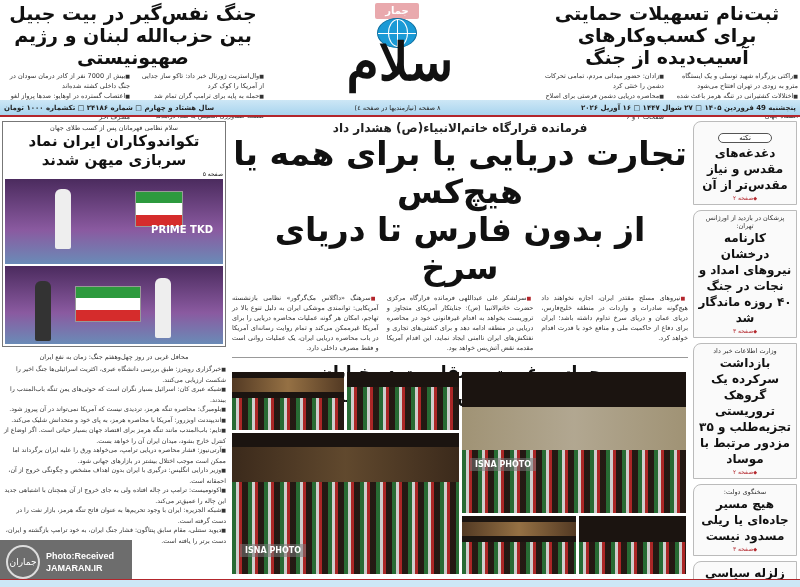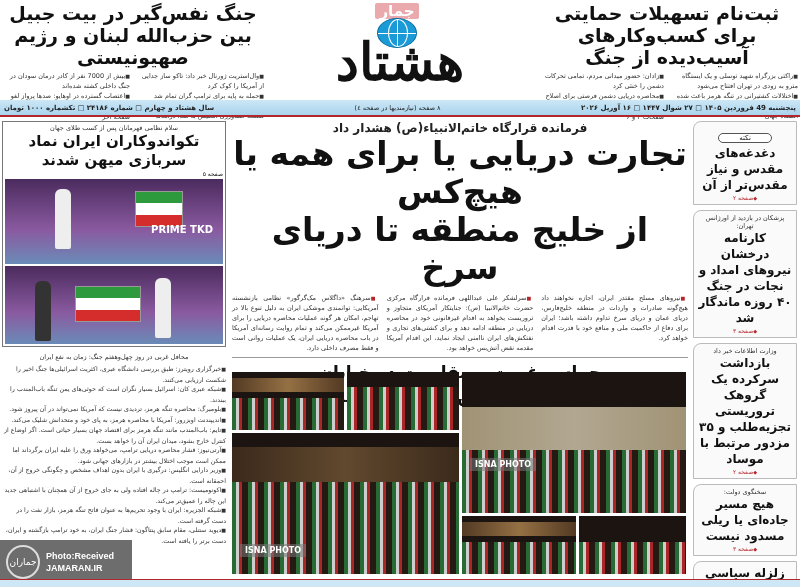--- a/index.html
+++ b/index.html
@@ -12,21 +12,21 @@
   .top-left { position: absolute; left: 2px; top: 2px; width: 262px; }
   .top-right { position: absolute; right: 2px; top: 2px; width: 262px; }
   .top-head { font-weight: bold; font-size: 19px; line-height: 22px; text-align: center; }
   .bullets { display: flex; gap: 6px; margin-top: 3px; }
   .bullets .col { flex: 1; }
   .bullets p { font-size: 6.5px; line-height: 10px; color: #333; }
   .bullets p::before { content: "\25A0 "; color: #333; font-size: 5px; }
   .page-ref { font-size: 6.5px; color: #333; margin-top: 2px; }
 
   .logo { position: absolute; left: 270px; top: 0; width: 260px; height: 98px; }
-  .logo-badge { position: absolute; left: 105px; top: 3px; width: 44px; height: 16px; background: #e9a9ad; color: #fff; font-weight: bold; font-size: 15px; text-align: center; line-height: 16px; border-radius: 2px; }
+  .logo-badge { position: absolute; left: 105px; top: 3px; width: 44px; height: 16px; background: #e9a9ad; color: #fff; font-weight: bold; font-size: 10px; text-align: center; line-height: 16px; border-radius: 2px; }
   .globe { position: absolute; left: 107px; top: 18px; width: 40px; height: 30px; border-radius: 50%; background: #1a9ad6; border: 1px solid #0d6e9e; overflow: hidden; }
   .globe::before { content: ""; position: absolute; left: 50%; top: 0; width: 1px; height: 100%; background: #fff; }
   .globe::after { content: ""; position: absolute; left: 0; top: 50%; width: 100%; height: 1px; background: #fff; }
   .globe .ring { position: absolute; left: 10px; top: 0; width: 20px; height: 28px; border: 1px solid #fff; border-radius: 50%; }
   .logo-word { position: absolute; left: 10px; top: 34px; width: 240px; text-align: center; font-family: "DejaVu Serif", serif; font-weight: bold; font-size: 52px; line-height: 56px; color: #111; direction: rtl; }
 
   
   .datebar { position: absolute; left: 0; top: 100px; width: 800px; height: 17px; background: linear-gradient(#cde7f6, #a8d4ee); border-bottom: 2px solid #b3262c; display: flex; align-items: center; justify-content: space-between; padding: 0 4px; font-size: 7px; font-weight: bold; color: #222; }
   .datebar .mid { font-weight: normal; font-size: 6.5px; }
 
@@ -91,31 +91,31 @@
       <div class="top-head">جنگ نفس‌گیر در بیت جبیل بین حزب‌الله لبنان و رژیم صهیونیستی</div>
       <div class="bullets">
         <div class="col">
           <p>وال‌استریت ژورنال خبر داد: تاکو ساز جدایی از آمریکا را کوک کرد</p>
           <p>حمله به پایه برای ترامپ گران تمام شد</p>
           <p>پس‌لرزه‌های جنگ ایران؛ زنگ‌های خطر برای صنعت کشاورزی انگلیس به صدا درآمدند</p>
         </div>
         <div class="col">
           <p>بیش از 7000 نفر از کادر درمان سودان در جنگ داخلی کشته شده‌اند</p>
           <p>اعتصاب گسترده در اوهایو: صدها پرواز لغو شد</p>
-          <div class="page-ref">صفحه آخر</div>
+          <div class="page-ref">مصرف آخر</div>
         </div>
       </div>
     </div>
 
     <div class="logo">
       <div class="logo-badge">جمار</div>
       <div class="globe">
           <div class="ring"></div>
         </div>
-      <div class="logo-word">هشتاد</div>
+      <div class="logo-word">سلام</div>
     </div>
 
     <div class="top-right rtl">
       <div class="top-head">ثبت‌نام تسهیلات حمایتی برای کسب‌وکارهای آسیب‌دیده از جنگ</div>
       <div class="bullets">
         <div class="col">
           <p>راکتی بزرگراه شهید توسلی و یک ایستگاه مترو به زودی در تهران افتتاح می‌شود</p>
           <p>اختلالات کشتیرانی در تنگه هرمز باعث شده صندوق بین‌المللی پول درباره رشد بسیار ضعیف اقتصاد جهان</p>
         </div>
         <div class="col">
@@ -157,21 +157,21 @@
     <div class="box">
       <div class="title">زلزله سیاسی در سرزمین‌های اشغالی با شکست مهره ترامپ و نتانیاهو در مجارستان</div>
 
     </div>
 
   </div>
 
   <div class="center rtl">
     <div class="kicker-main">فرمانده قرارگاه خاتم‌الانبیاء(ص) هشدار داد</div>
     <div class="headline">تجارت دریایی یا برای همه یا هیچ‌کس</div>
-    <div class="headline">از خلیج منطقه تا دریای سرخ</div>
+    <div class="headline">از بدون فارس تا دریای سرخ</div>
     <div class="lead-cols">
       <p>نیروهای مسلح مقتدر ایران، اجازه نخواهند داد هیچ‌گونه صادرات و واردات در منطقه خلیج‌فارس، دریای عمان و دریای سرخ تداوم داشته باشد؛ ایران برای دفاع از حاکمیت ملی و منافع خود با قدرت اقدام خواهد کرد.</p>
       <p>سرلشکر علی عبداللهی فرمانده قرارگاه مرکزی حضرت خاتم‌الانبیا (ص): جنایتکار آمریکای متجاوز و تروریست بخواهد به اقدام غیرقانونی خود در محاصره دریایی در منطقه ادامه دهد و برای کشتی‌های تجاری و نفتکش‌های ایران ناامنی ایجاد نماید، این اقدام آمریکا مقدمه نقض آتش‌بس خواهد بود.</p>
       <p>سرهنگ «داگلاس مک‌گرگور» نظامی بازنشسته آمریکایی: توانمندی موشکی ایران به دلیل تنوع بالا در تهاجم، امکان هر گونه عملیات محاصره دریایی را برای آمریکا غیرممکن می‌کند و تمام روایت رسانه‌ای آمریکا در باب محاصره دریایی ایران، یک عملیات روانی است و فقط مصرف داخلی دارد.</p>
     </div>
     <div class="sub-head">حماسه غیرت و مقاومت در خیابان</div>
     <div class="sub-head">مردم در این چهل و شش شب سنگ تمام گذاشتند</div>
     <div class="sub-ref">صفحه ۲</div>
   </div>
 

